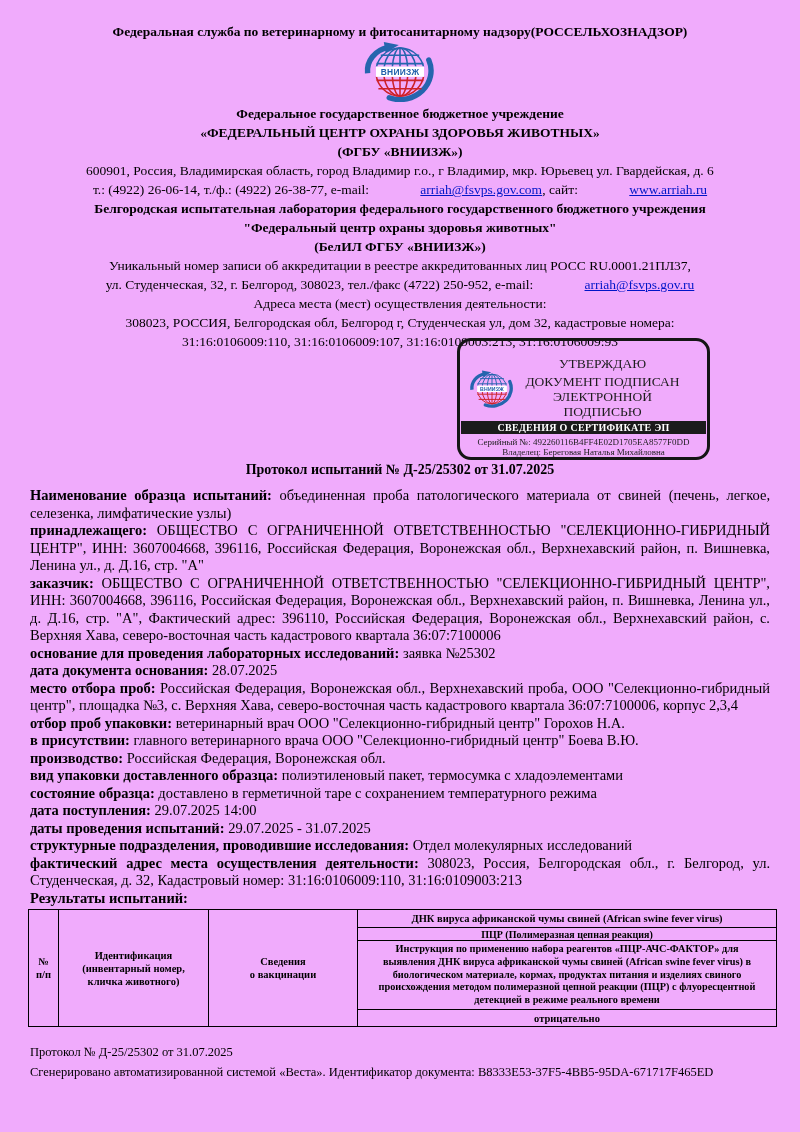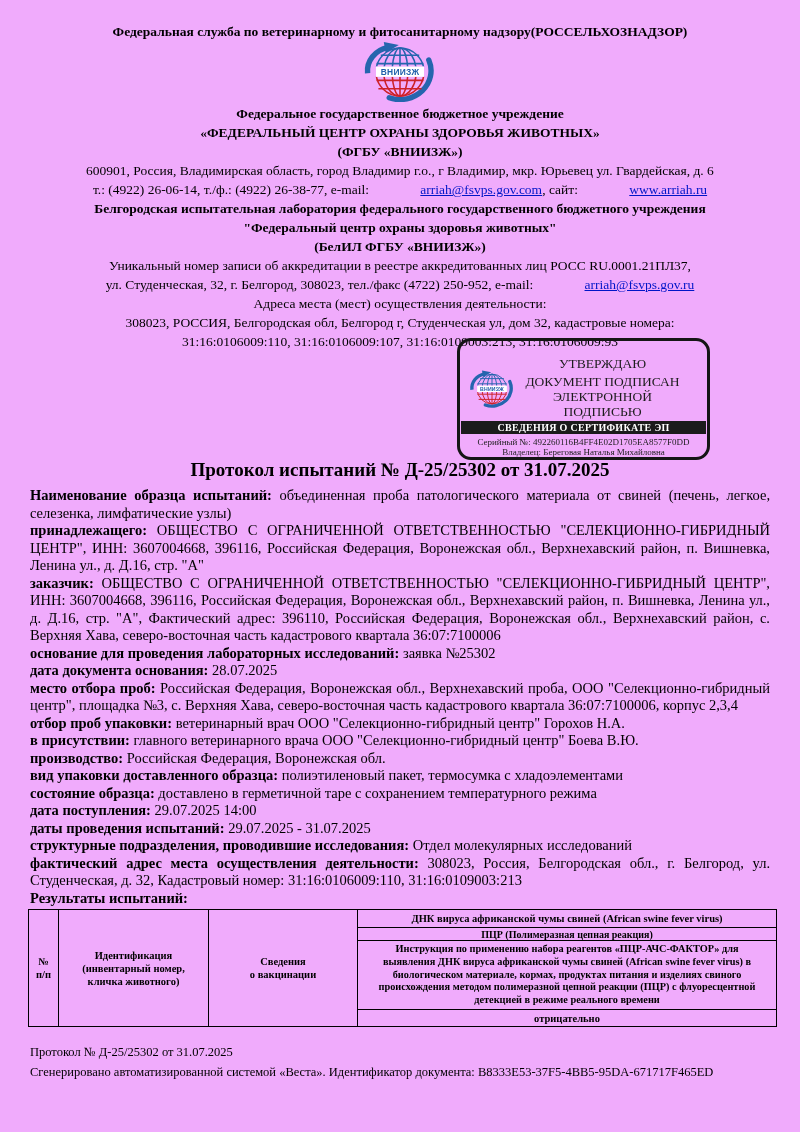--- a/index.html
+++ b/index.html
@@ -32,21 +32,21 @@
   .stamp-approve-block .first{margin-bottom:3px;}
   .stamp-bar{
     margin:2px 1px 0;background:#1b1b1b;color:#fff;
     font-weight:bold;font-size:10px;line-height:13px;height:13px;
     text-align:center;letter-spacing:.3px;
   }
   .stamp-info{padding:3px 9px 0;font-size:9px;line-height:10.4px;color:#1d1d1d;text-align:center;}
   
   .doc-title{
     margin:109px 0 7px;text-align:center;
-    font-weight:bold;font-size:19px;line-height:20px;
+    font-weight:bold;font-size:14px;line-height:20px;
   }
   .field{margin:0;font-size:14.5px;line-height:17.5px;text-align:justify;}
   .field b{font-weight:bold;}
   
   .results-table{
     border-collapse:collapse;table-layout:fixed;
     width:749px;margin:2px 0 0 -2px;
     text-align:center;font-weight:bold;
   }
   .results-table td{border:1.6px solid #000;vertical-align:middle;padding:0;}

